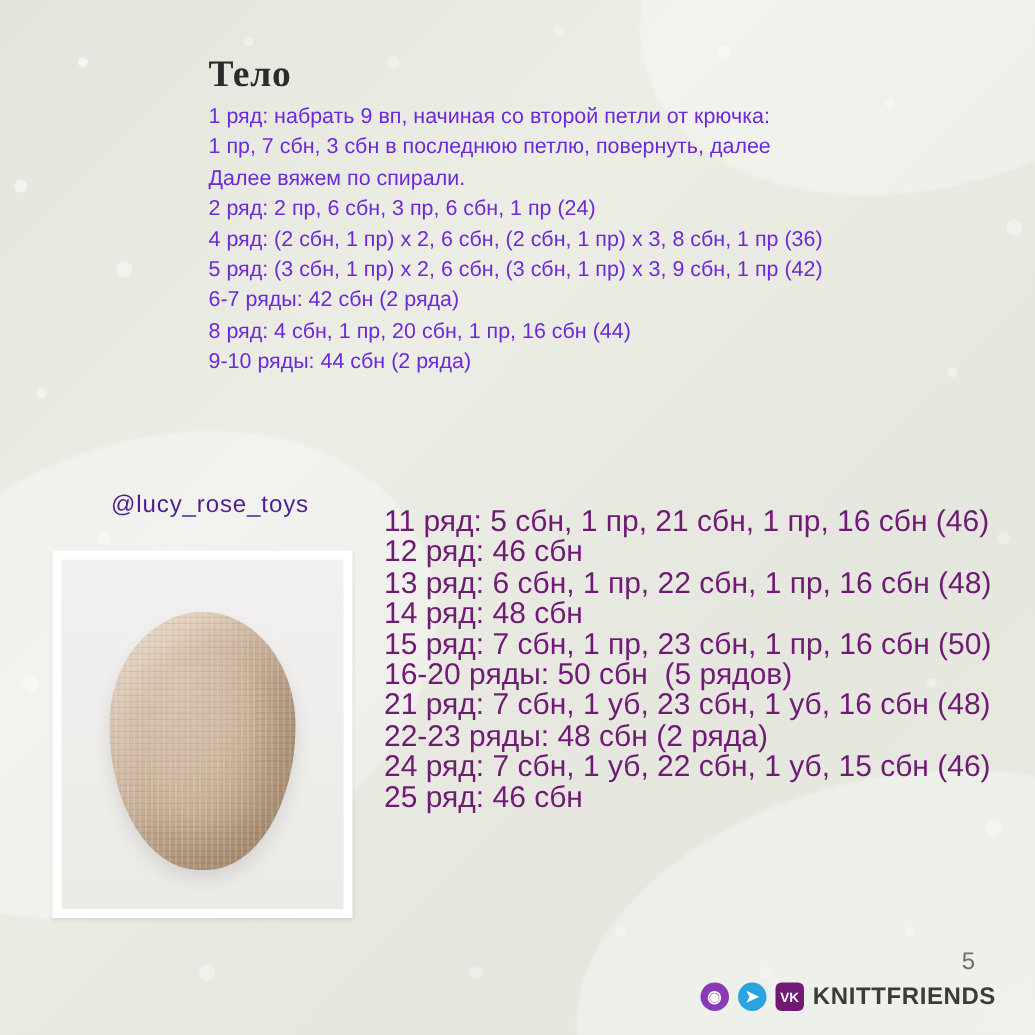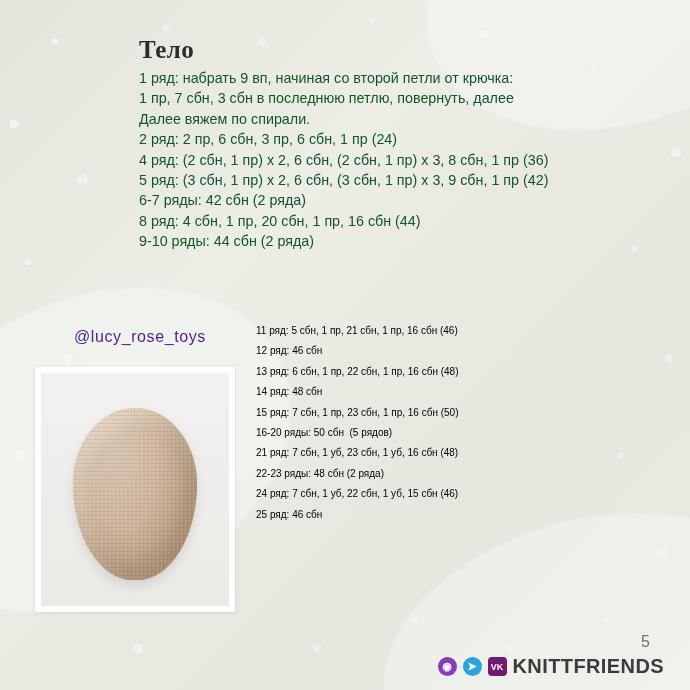--- a/index.html
+++ b/index.html
@@ -71,30 +71,30 @@
     letter-spacing: 0.5px;
   }
 
   .block-top {
     position: absolute;
     left: 139px;
     top: 68px;
     width: 480px;
     font-size: 14.3px;
     line-height: 20.4px;
-    color: #14532d;
+    color: #6d28d9;
   }
   .block-bottom {
     position: absolute;
     left: 256px;
-    top: 321px;
+    top: 338px;
     width: 420px;
-    font-size: 10px;
+    font-size: 20px;
     line-height: 20.4px;
-    color: #000000;
+    color: #701a75;
   }
   .line { white-space: pre-wrap; }
 
   .handle {
     position: absolute;
     left: 74px;
     top: 328px;
     font-size: 16px;
     color: #4c1d95;
     letter-spacing: 0.6px;
@@ -164,21 +164,21 @@
     align-items: center;
     justify-content: center;
     color: #fff;
     font-size: 11px;
     font-weight: bold;
   }
   .badge.ig { background: #8a3ab9; }
   .badge.tg { background: #2aa3e0; }
   .badge.vk { background: #701a75; border-radius: 4px; font-size: 9px; }
   .brand {
-    font-size: 20px;
+    font-size: 16px;
     font-weight: bold;
     color: #3b3b3b;
     letter-spacing: 0.4px;
   }
 </style>
 </head>
 <body>
 
 <div class="page">
   <div class="swoosh sw1"></div>

